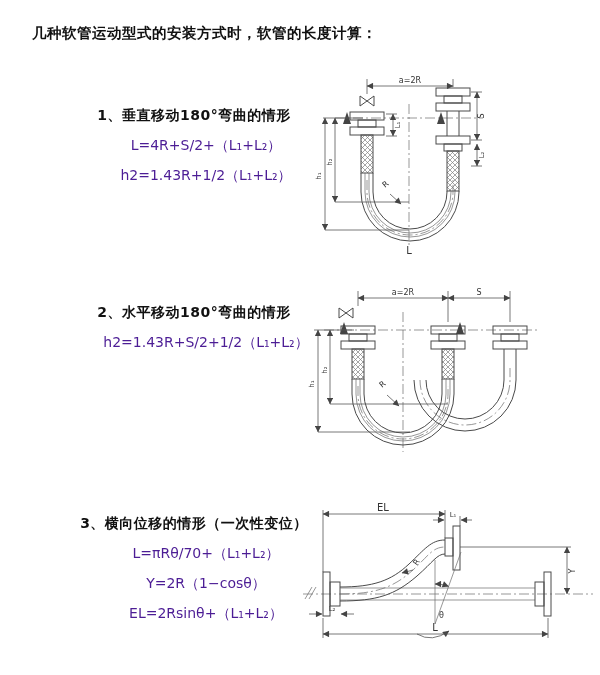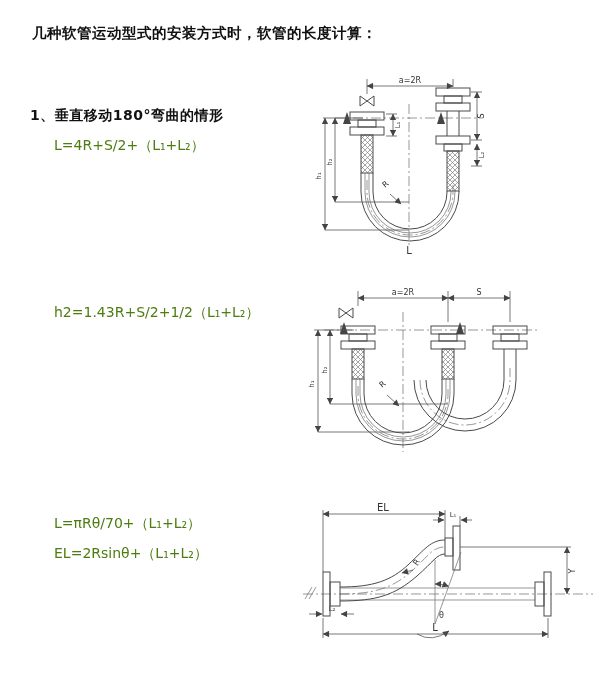--- a/index.html
+++ b/index.html
@@ -4,23 +4,23 @@
 <style>
   html,body{margin:0;padding:0;background:#ffffff;}
   .page{
     position:relative;width:600px;height:675px;background:#fff;overflow:hidden;
     font-family:"DejaVu Sans","Liberation Sans",sans-serif;color:#1a1a1a;
   }
   .doc-title{
     position:absolute;left:32px;top:24px;font-size:14.5px;font-weight:600;
     letter-spacing:.5px;color:#111;
   }
-  .section{position:absolute;left:30px;width:280px;}
+  .section{position:absolute;left:54px;width:280px;text-align:center;}
   .heading{font-size:14px;font-weight:600;color:#111;line-height:30px;letter-spacing:.5px;}
-  .formula{font-size:14px;color:#4d7c0f;line-height:30px;padding-left:24px;white-space:nowrap;}
+  .formula{font-size:14px;color:#4c1d95;line-height:30px;padding-left:24px;white-space:nowrap;}
   .diagram{position:absolute;}
   svg text{fill:#333;font-family:"DejaVu Sans","Liberation Sans",sans-serif;}
   svg .ln{stroke:#4a4a4a;stroke-width:1;fill:none;}
   svg .thin{stroke:#6a6a6a;stroke-width:.7;fill:none;}
   svg .dim{stroke:#555;stroke-width:.8;fill:none;}
   svg .cl{stroke:#6a6a6a;stroke-width:.7;fill:none;stroke-dasharray:10 3 2 3;}
   svg .braid{fill:url(#hatch);stroke:#4a4a4a;stroke-width:1;}
   svg .lbl{font-size:8px;}
   svg .lbl-s{font-size:7px;}
   svg .lbl-b{font-size:10px;}
@@ -39,20 +39,21 @@
         <path d="M0,0 L5,5 M5,0 L0,5" stroke="#808080" stroke-width="0.7"></path>
       </pattern>
     </defs>
   </svg>
 
   <div class="doc-title">几种软管运动型式的安装方式时，软管的长度计算：</div>
 
   <div class="section" style="top:100px">
     <div class="heading">1、垂直移动180°弯曲的情形</div>
     <div class="formula">L=4R+S/2+（L₁+L₂）</div>
+    <div class="formula">h2=1.43R+1/2（L₁+L₂）</div>
   </div>
 
   <svg class="diagram" style="left:305px;top:70px" width="290" height="185" viewBox="0 0 290 185">
 
     <path class="cl" d="M30,48 H178"></path>
     <path class="cl" d="M104,34 V176"></path>
 
     <path class="dim" d="M62,9 V24 M148,9 V17"></path>
     <path class="dim" d="M62,16 H148" marker-start="url(#arr)" marker-end="url(#arr)"></path>
     <text class="lbl" x="105" y="13" text-anchor="middle">a=2R</text>
@@ -103,20 +104,21 @@
     <path class="dim" d="M20,48 V160" marker-start="url(#arr)" marker-end="url(#arr)"></path>
     <text class="lbl-s" transform="rotate(-90 16 106)" x="16" y="106" text-anchor="middle">h₁</text>
 
     <text class="lbl" transform="rotate(-40 80 118)" x="80" y="118">R</text>
     <path class="dim" d="M96,134 L85,124" marker-start="url(#arr)"></path>
 
     <text class="lbl-b" x="104" y="184" text-anchor="middle">L</text>
   </svg>
 
   <div class="section" style="top:297px">
+    <div class="heading">2、水平移动180°弯曲的情形</div>
     <div class="formula">h2=1.43R+S/2+1/2（L₁+L₂）</div>
   </div>
 
   <svg class="diagram" style="left:298px;top:282px" width="300" height="175" viewBox="0 0 300 175">
     <path class="cl" d="M26,48 H242"></path>
     <path class="cl" d="M105,30 V170"></path>
 
     <path class="dim" d="M60,9 V24 M150,9 V40 M212,9 V40"></path>
     <path class="dim" d="M60,16 H150" marker-start="url(#arr)" marker-end="url(#arr)"></path>
     <text class="lbl" x="105" y="13" text-anchor="middle">a=2R</text>
@@ -165,21 +167,23 @@
     <path class="dim" d="M32,48 V122" marker-start="url(#arr)" marker-end="url(#arr)"></path>
     <text class="lbl-s" transform="rotate(-90 29 88)" x="29" y="88" text-anchor="middle">h₂</text>
     <path class="dim" d="M20,48 V150" marker-start="url(#arr)" marker-end="url(#arr)"></path>
     <text class="lbl-s" transform="rotate(-90 16 102)" x="16" y="102" text-anchor="middle">h₁</text>
 
     <text class="lbl" transform="rotate(-40 84 106)" x="84" y="106">R</text>
     <path class="dim" d="M101,124 L89,113" marker-start="url(#arr)"></path>
   </svg>
 
   <div class="section" style="top:508px">
+    <div class="heading">3、横向位移的情形（一次性变位）</div>
     <div class="formula">L=πRθ/70+（L₁+L₂）</div>
+    <div class="formula">Y=2R（1−cosθ）</div>
     <div class="formula">EL=2Rsinθ+（L₁+L₂）</div>
   </div>
 
   <svg class="diagram" style="left:295px;top:502px" width="305" height="150" viewBox="0 0 305 150">
     <path class="cl" d="M8,92 H298"></path>
     <path class="thin" d="M10,97 L17,85 M14,97 L21,85"></path>
 
     <path class="dim" d="M28,8 V70 M150,8 V36 M165,24 V14"></path>
     <path class="dim" d="M28,12 H150" marker-start="url(#arr)" marker-end="url(#arr)"></path>
     <text class="lbl-b" x="88" y="9" text-anchor="middle">EL</text>

